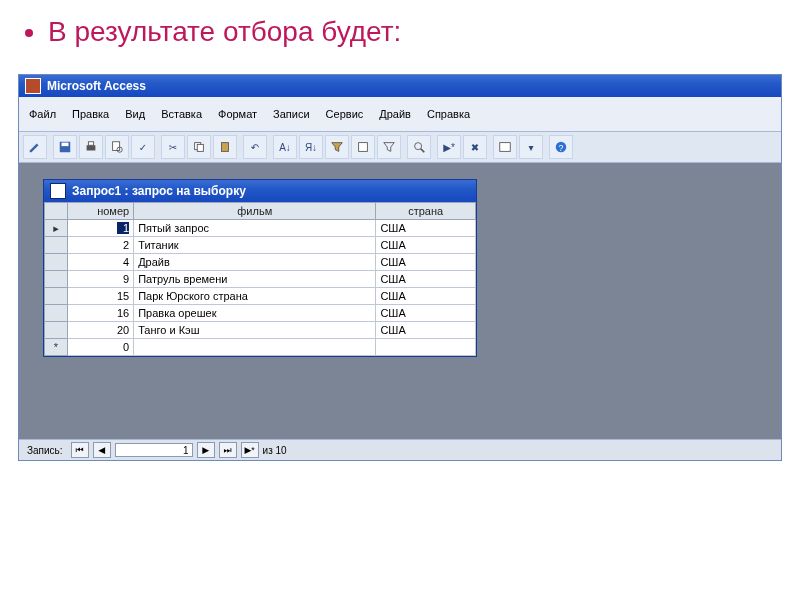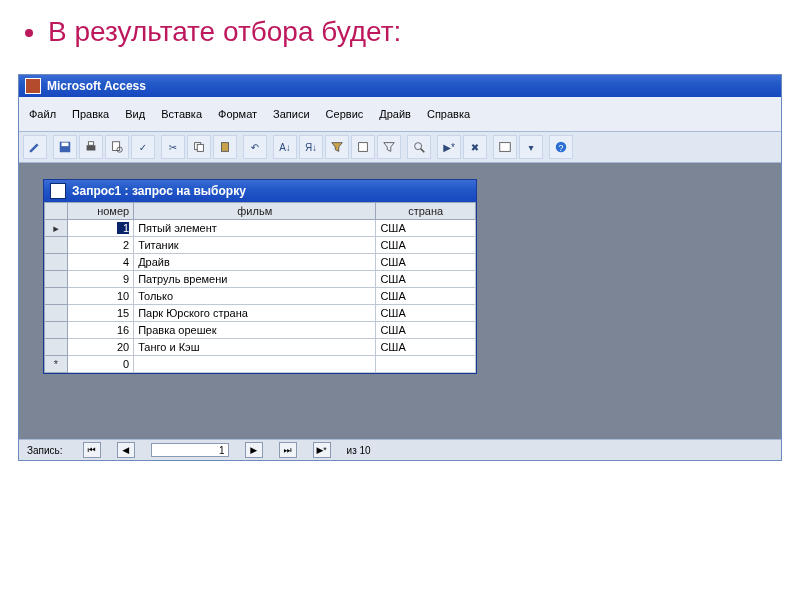--- a/index.html
+++ b/index.html
@@ -20,21 +20,21 @@
   .child-title .icon{width:14px;height:14px;background:#fff;border:1px solid #0b2a6f;}
   .grid{background:#c4cad3;}
   .grid table{border-collapse:collapse;width:100%;background:#fff;}
   .grid th{background:#dfe5ed;border:1px solid #9aa5b8;font-weight:normal;padding:2px 4px;font-size:11px;color:#222;}
   .grid td{border:1px solid #bfc7d4;padding:1px 4px;font-size:11px;height:14px;}
   .grid .rowhdr{width:14px;background:#dfe5ed;border:1px solid #9aa5b8;text-align:center;color:#333;}
   .col-num{width:58px;text-align:right;padding-right:3px;}
   .col-film{width:238px;}
   .col-country{width:92px;}
   .selected{background:#0a246a;color:#fff;text-align:right;}
-  .nav{background:#dde3ed;border-top:1px solid #a8b9d8;padding:2px 4px;display:flex;align-items:center;gap:16px;font-size:10px;}
+  .nav{background:#dde3ed;border-top:1px solid #a8b9d8;padding:2px 4px;display:flex;align-items:center;gap:4px;font-size:10px;}
   .nav .lbl{padding:0 4px;}
   .nav .nbtn{width:16px;height:14px;border:1px solid #8a9ab3;background:#f0f3f8;display:flex;align-items:center;justify-content:center;font-size:9px;}
   .nav input{width:70px;height:12px;font-size:10px;border:1px solid #8a9ab3;text-align:right;padding:0 3px;}
 </style>
 </head>
 <body>
 
 <div class="slide">
   <ul>
       <li>В результате отбора будет:</li>
@@ -155,45 +155,39 @@
             <th class="rowhdr"></th>
             <th class="col-num">номер</th>
             <th class="col-film">фильм</th>
             <th class="col-country">страна</th>
           </tr>
           </tbody>
             <tbody id="grid-body">
               <tr>
                 <td class="rowhdr">▸</td>
                 <td class="col-num"><span class="selected" style="display:inline-block;width:12px;">1</span></td>
-                <td class="col-film">Пятый элемент</td>
+                <td class="col-film">Пятый запрос</td>
                 <td class="col-country">США</td>
               </tr>
               <tr>
                 <td class="rowhdr"></td>
                 <td class="col-num">2</td>
                 <td class="col-film">Титаник</td>
                 <td class="col-country">США</td>
               </tr>
               <tr>
                 <td class="rowhdr"></td>
                 <td class="col-num">4</td>
                 <td class="col-film">Драйв</td>
                 <td class="col-country">США</td>
               </tr>
               <tr>
                 <td class="rowhdr"></td>
                 <td class="col-num">9</td>
                 <td class="col-film">Патруль времени</td>
-                <td class="col-country">США</td>
-              </tr>
-              <tr>
-                <td class="rowhdr"></td>
-                <td class="col-num">10</td>
-                <td class="col-film">Только</td>
                 <td class="col-country">США</td>
               </tr>
               <tr>
                 <td class="rowhdr"></td>
                 <td class="col-num">15</td>
                 <td class="col-film"> Парк Юрского страна</td>
                 <td class="col-country">США</td>
               </tr>
               <tr>
                 <td class="rowhdr"></td>

